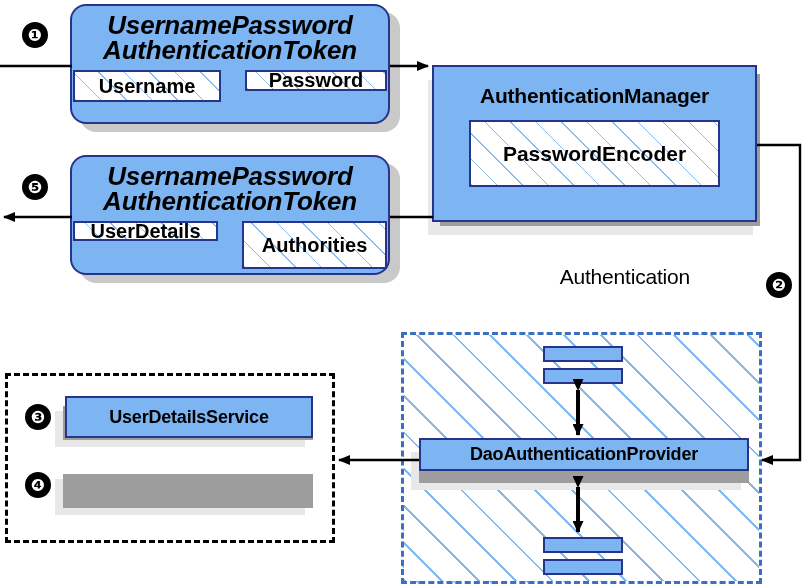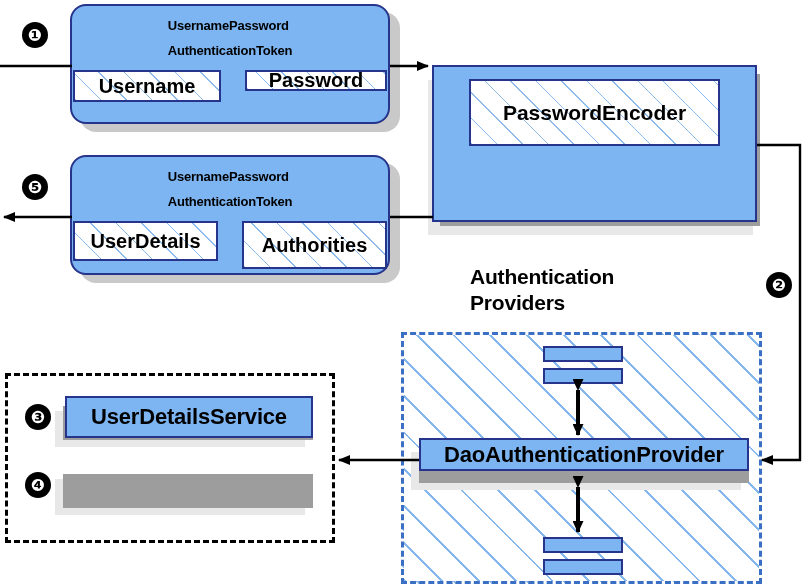--- a/index.html
+++ b/index.html
@@ -44,25 +44,27 @@
     background: #7cb5f2;
     border: 2px solid #27348b;
     border-radius: 16px;
     z-index: 10;
     display: flex;
     flex-direction: column;
     align-items: center;
     padding-top: 7px;
   }
   .token-title {
-    font-size: 13px;
-    font-weight: bold;
-    color: #000;
+    font-size: 26px;
+    font-weight: bold;
+    color: #000;
+    text-align: center;
     line-height: 25px;
     letter-spacing: -0.2px;
+    font-style: italic;
   }
   .token-fields {
     display: flex;
     gap: 24px;
     margin-top: 7px;
   }
   .hatch-box {
     background-color: #ffffff;
     background-image: repeating-linear-gradient(45deg,
         rgba(120,175,235,0.85) 0px, rgba(120,175,235,0.85) 1px,
@@ -99,21 +101,21 @@
   
   .pbox-shadow-far { background: #e8e8e8; z-index: 4; }
   .pbox-shadow { background: #9d9d9d; z-index: 5; }
   .pbox {
     background: #7cb5f2;
     border: 2px solid #27348b;
     z-index: 10;
     display: flex;
     align-items: center;
     justify-content: center;
-    font-size: 22px;
+    font-size: 18px;
     font-weight: bold;
     color: #000;
     letter-spacing: -0.2px;
   }
 
   
   .dashed-black {
     border: 3px dashed #000000;
     background: transparent;
     z-index: 3;
@@ -121,23 +123,23 @@
   .providers-region {
     border: 3px dashed #3a6fc4;
     background-color: #ffffff;
     background-image: repeating-linear-gradient(45deg,
         rgba(120,175,235,0.9) 0px, rgba(120,175,235,0.9) 2px,
         rgba(255,255,255,0) 2px, rgba(255,255,255,0) 26px);
     z-index: 3;
   }
   .providers-label {
     font-size: 21px;
-    font-weight: bold;
-    color: #000;
-    text-align: left;
+    font-weight: normal;
+    color: #000;
+    text-align: right;
     line-height: 26px;
     z-index: 20;
     letter-spacing: -0.2px;
   }
 
   
   .minibar {
     background: #7cb5f2;
     border: 2px solid #27348b;
     z-index: 12;
@@ -207,34 +209,34 @@
     </div>
   </div>
 
   <div class="abs token-shadow" style="left:80px; top:163px; width:320px; height:120px;"></div>
   <div class="abs token" style="left:70px; top:155px; width:320px; height:120px;">
     <div class="token-title">
       <span>UsernamePassword</span><br>
       <span>AuthenticationToken</span>
     </div>
     <div class="token-fields">
-      <div class="hatch-box" style="width:145px; height:40px;">UserDetails</div>
+      <div class="hatch-box" style="width:145px; height:20px;">UserDetails</div>
       <div class="hatch-box" style="width:145px; height:48px;">Authorities</div>
     </div>
   </div>
 
   <div class="abs mgr-shadow-far" style="left:428px; top:80px; width:325px; height:155px;"></div>
   <div class="abs mgr-shadow" style="left:440px; top:74px; width:320px; height:152px;"></div>
   <div class="abs mgr" style="left:432px; top:65px; width:325px; height:157px;">
+    <div class="mgr-title">AuthenticationManager</div>
     <div class="hatch-box" style="width:251px; height:67px; margin-top:12px; font-size:21px;">PasswordEncoder</div>
   </div>
 
   <div class="abs providers-label" style="left:470px; top:264px; width:220px;">
     <span>Authentication</span><br>
-    <span>Providers</span>
   </div>
 
   <div class="abs providers-region" style="left:401px; top:332px; width:361px; height:252px;"></div>
 
   <div class="abs minibar" style="left:543px; top:346px; width:80px; height:16px;"></div>
   <div class="abs minibar" style="left:543px; top:368px; width:80px; height:16px;"></div>
 
   <div class="abs pbox-shadow-far" style="left:411px; top:452px; width:330px; height:38px;"></div>
   <div class="abs pbox-shadow" style="left:419px; top:447px; width:330px; height:36px;"></div>
   <div class="abs pbox" style="left:419px; top:438px; width:330px; height:33px;">DaoAuthenticationProvider</div>

